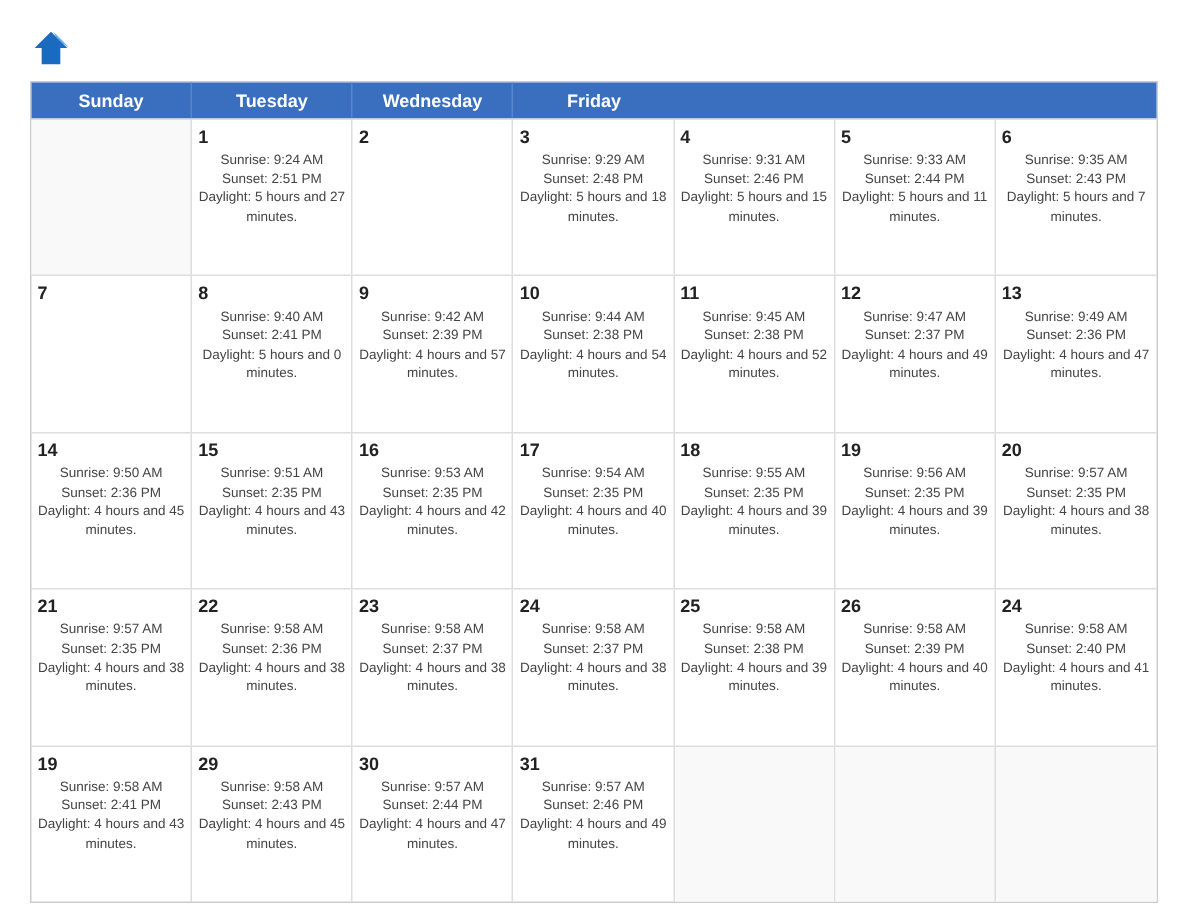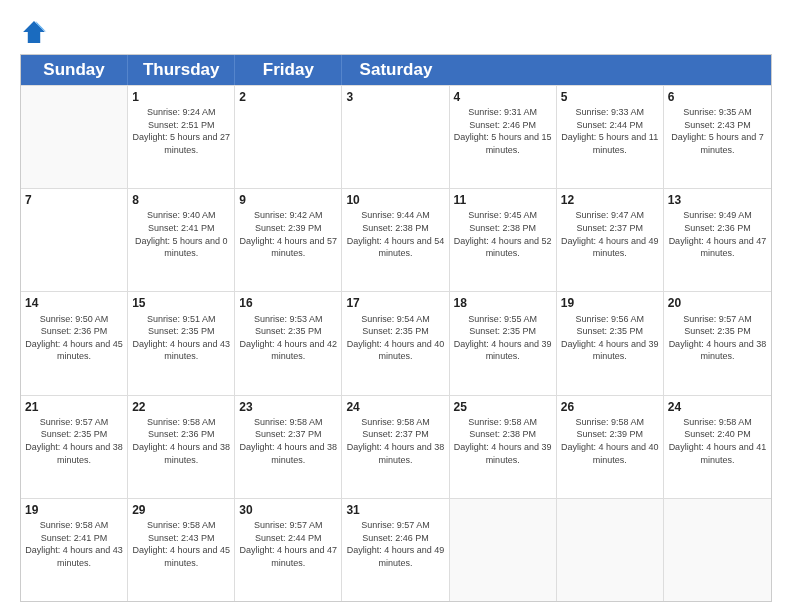--- a/index.html
+++ b/index.html
@@ -57,21 +57,21 @@
       flex-direction: column;
       border: 1px solid #ccc;
     }
     .cal-header {
       display: grid;
       grid-template-columns: repeat(7, 1fr);
       background: #3a6fbf;
     }
     .cal-header-cell {
       color: #fff;
-      font-size: 17px;
+      font-size: 12px;
       font-weight: bold;
       padding: 5px 4px;
       text-align: center;
       border-right: 1px solid #5585cc;
     }
     .cal-header-cell:last-child { border-right: none; }
     .cal-body {
       flex: 1;
       display: flex;
       flex-direction: column;
@@ -124,36 +124,37 @@
     </div>
     <div class="title-block">
       <div class="month-title"></div>
       <div class="subtitle"></div>
     </div>
   </div>
 
   <div class="calendar">
     <div class="cal-header">
     <div class="cal-header-cell">Sunday</div>
-        <div class="cal-header-cell">Thursday</div>
+        <div class="cal-header-cell">Tuesday</div>
+        <div class="cal-header-cell">Wednesday</div>
         <div class="cal-header-cell">Friday</div>
-        <div class="cal-header-cell">Saturday</div>
       </div>
     <div class="cal-body">
     <div class="cal-row">
           <div class="cal-cell empty"></div>
           <div class="cal-cell">
             <span class="day-num">1</span>
             <div class="cell-info">Sunrise: 9:24 AM<br>Sunset: 2:51 PM<br>Daylight: 5 hours and 27 minutes.</div>
           </div>
           <div class="cal-cell">
             <span class="day-num">2</span>
           </div>
           <div class="cal-cell">
             <span class="day-num">3</span>
+            <div class="cell-info">Sunrise: 9:29 AM<br>Sunset: 2:48 PM<br>Daylight: 5 hours and 18 minutes.</div>
           </div>
           <div class="cal-cell">
             <span class="day-num">4</span>
             <div class="cell-info">Sunrise: 9:31 AM<br>Sunset: 2:46 PM<br>Daylight: 5 hours and 15 minutes.</div>
           </div>
           <div class="cal-cell">
             <span class="day-num">5</span>
             <div class="cell-info">Sunrise: 9:33 AM<br>Sunset: 2:44 PM<br>Daylight: 5 hours and 11 minutes.</div>
           </div>
           <div class="cal-cell">

